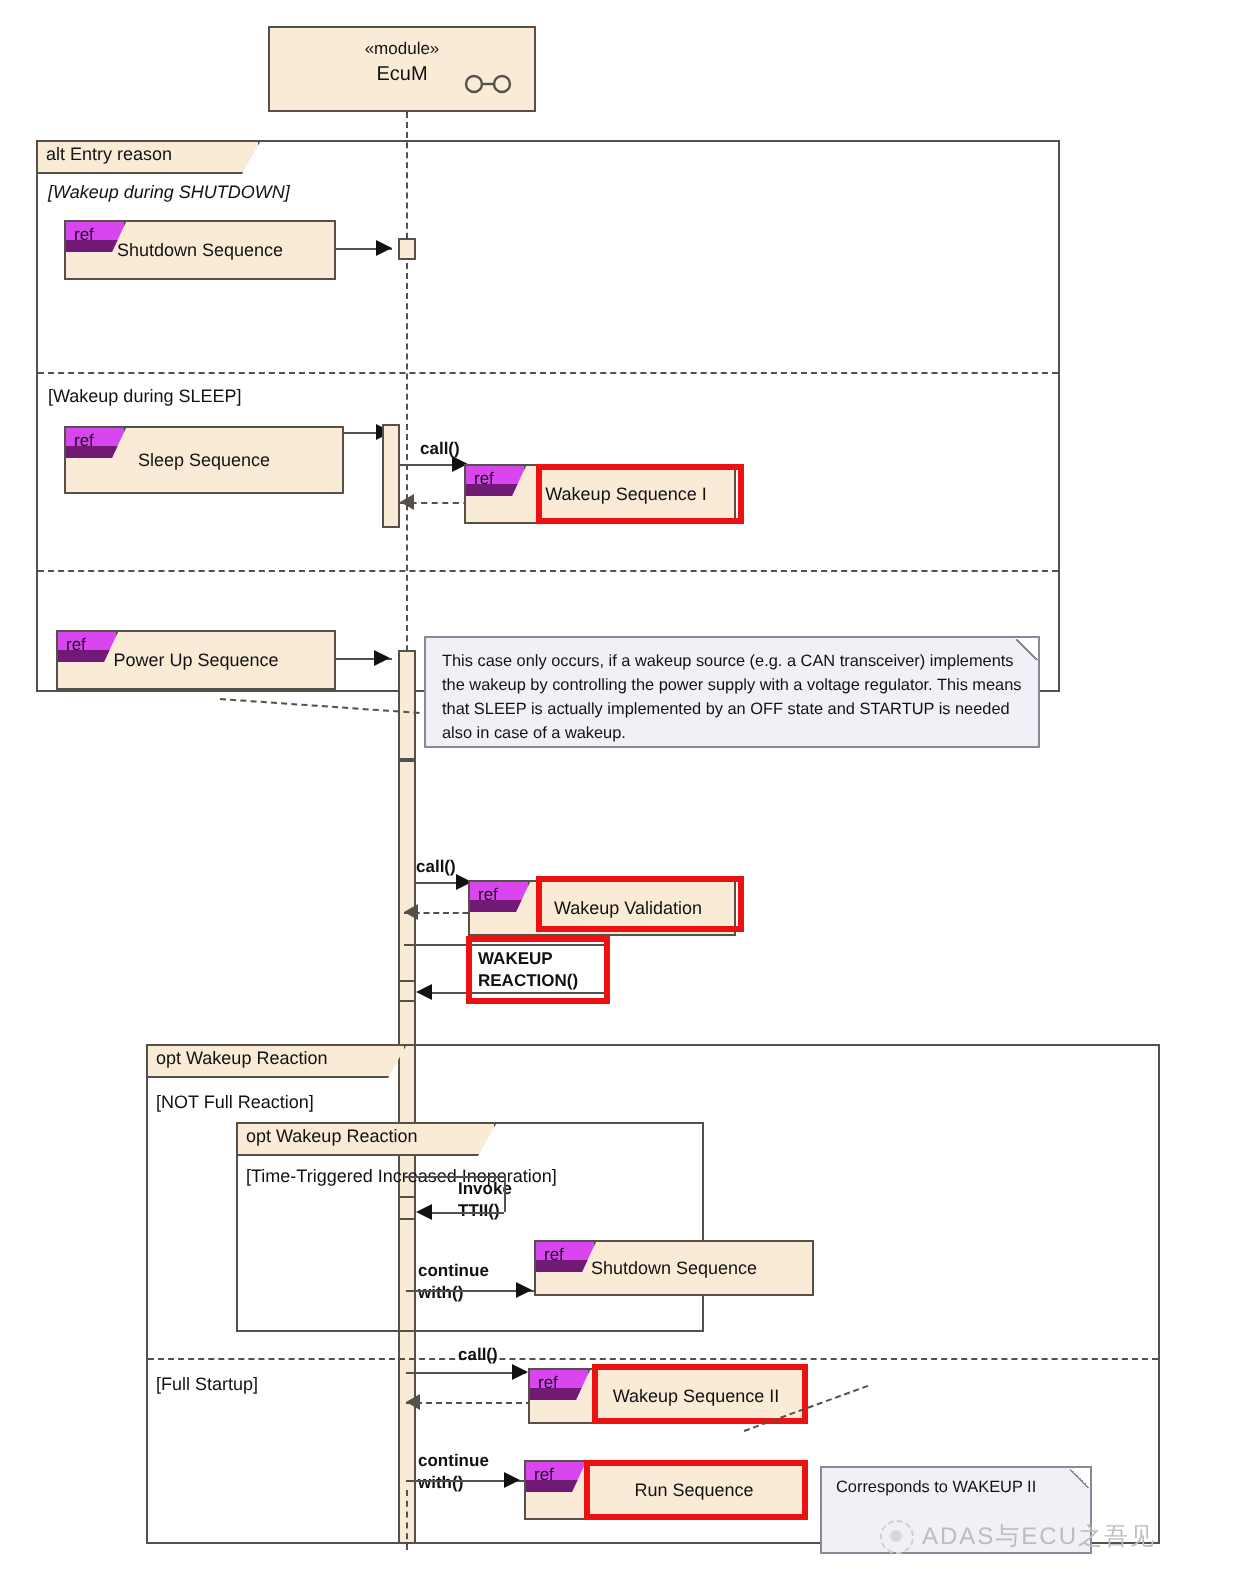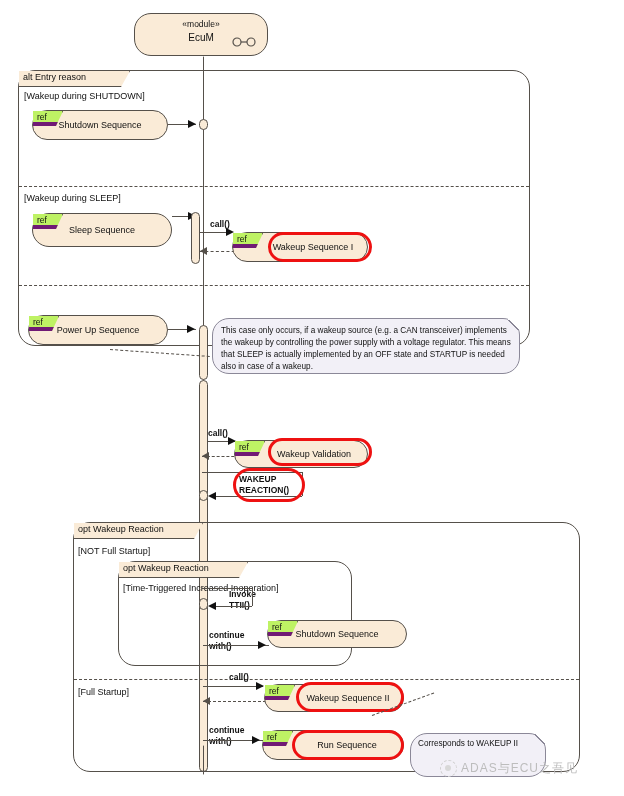--- a/index.html
+++ b/index.html
@@ -1,18 +1,18 @@
 <!DOCTYPE html>
 <html><head>
 <meta charset="utf-8">
 <style>
   html,body{margin:0;padding:0;background:#ffffff;}
   body{font-family:"Liberation Sans",sans-serif;}
   #canvas{position:relative;width:624px;height:796px;background:#fff;overflow:hidden;}
-  .abs{position:absolute;box-sizing:border-box;border-radius:17px;}
+  .abs{position:absolute;box-sizing:border-box;}
 
   
   .module-box{background:#faebd7;border:1px solid #55504a;}
   .module-stereo{text-align:center;font-size:8.5px;color:#111;margin-top:5px;}
   .module-name{text-align:center;font-size:10px;color:#111;margin-top:3px;}
   .socket{position:absolute;right:10px;bottom:8px;width:26px;height:10px;}
 
   
   .lifeline{border-left:1px dashed #55504a;}
   .activation{background:#faebd7;border:1px solid #55504a;}
@@ -22,21 +22,21 @@
   .frag-label{position:absolute;left:0;top:0;height:14px;background:#faebd7;
       border-right:1px solid #55504a;border-bottom:1px solid #55504a;
       font-size:9px;color:#111;padding:1px 14px 0 4px;white-space:nowrap;
       clip-path:polygon(0 0,100% 0,calc(100% - 9px) 100%,0 100%);}
   .guard{position:absolute;font-size:9px;color:#111;white-space:nowrap;}
   .sep{position:absolute;border-top:1px dashed #55504a;}
 
   
   .refbox{background:#faebd7;border:1px solid #55504a;}
   .refbox .reftag{position:absolute;left:0;top:0;width:30px;height:15px;
-      background:#bef264;border-right:1px solid #55504a;border-bottom:4px solid #701a75;
+      background:#d946ef;border-right:1px solid #55504a;border-bottom:6px solid #701a75;
       font-size:8.5px;padding:1px 0 0 4px;box-sizing:border-box;color:#111;
       clip-path:polygon(0 0,100% 0,calc(100% - 7px) 100%,0 100%);}
   .refbox .reftitle{position:absolute;left:0;right:0;top:50%;transform:translateY(-50%);
       text-align:center;font-size:9px;color:#111;}
 
   
   .note{background:#f2f0f7;border:1px solid #8b8898;font-size:8.2px;color:#111;
       line-height:1.45;padding:6px 8px;}
   .note .fold{position:absolute;right:0;top:0;width:11px;height:11px;
       background:linear-gradient(225deg,#ffffff 50%,#8b8898 50%,#8b8898 55%,#f2f0f7 55%);}
@@ -81,21 +81,21 @@
       <circle cx="6" cy="5" r="4" fill="none" stroke="#55504a" stroke-width="1.2"></circle>
       <circle cx="20" cy="5" r="4" fill="none" stroke="#55504a" stroke-width="1.2"></circle>
       <line x1="10" y1="5" x2="16" y2="5" stroke="#55504a" stroke-width="1.2"></line>
     </svg>
   </div>
 
   <div class="abs frag" style="left:18px;top:70px;width:512px;height:276px;">
     <div class="frag-label" style="width:92px;">alt Entry reason</div>
   </div>
 
-  <div class="guard" style="left:24px;top:91px;">[Wakeup during SHUTDOWN]</div>
+  <div class="guard" style="left:24px;top:91px;font-style:italic;">[Wakeup during SHUTDOWN]</div>
 
   <div class="abs refbox" style="left:32px;top:110px;width:136px;height:30px;">
     <div class="reftag">ref</div>
     <div class="reftitle">Shutdown Sequence</div>
   </div>
   <div class="msgline" style="left:168px;top:124px;width:28px;"></div>
   <div class="arrow-r" style="left:188px;top:120px;"></div>
   <div class="abs activation" style="left:199px;top:119px;width:9px;height:11px;"></div>
 
   <div class="sep" style="left:19px;top:186px;width:510px;"></div>
@@ -160,21 +160,21 @@
   <div class="msgline" style="left:202px;top:472px;width:100px;"></div>
   <div class="vline" style="left:302px;top:472px;height:24px;"></div>
   <div class="msgline" style="left:210px;top:496px;width:92px;"></div>
   <div class="arrow-l" style="left:208px;top:492px;"></div>
   <div class="abs activation" style="left:199px;top:490px;width:9px;height:11px;"></div>
   <div class="abs redbox" style="left:233px;top:468px;width:72px;height:34px;"></div>
 
   <div class="abs frag" style="left:73px;top:522px;width:507px;height:250px;">
     <div class="frag-label" style="width:110px;">opt Wakeup Reaction</div>
   </div>
-  <div class="guard" style="left:78px;top:546px;">[NOT Full Startup]</div>
+  <div class="guard" style="left:78px;top:546px;">[NOT Full Reaction]</div>
 
   <div class="abs frag" style="left:118px;top:561px;width:234px;height:105px;">
     <div class="frag-label" style="width:110px;">opt Wakeup Reaction</div>
   </div>
   <div class="guard" style="left:123px;top:583px;">[Time-Triggered Increased Inoperation]</div>
 
   <div class="msglabel" style="left:229px;top:589px;">Invoke
 TTII()</div>
   <div class="msgline" style="left:202px;top:588px;width:50px;"></div>
   <div class="vline" style="left:252px;top:588px;height:18px;"></div>

